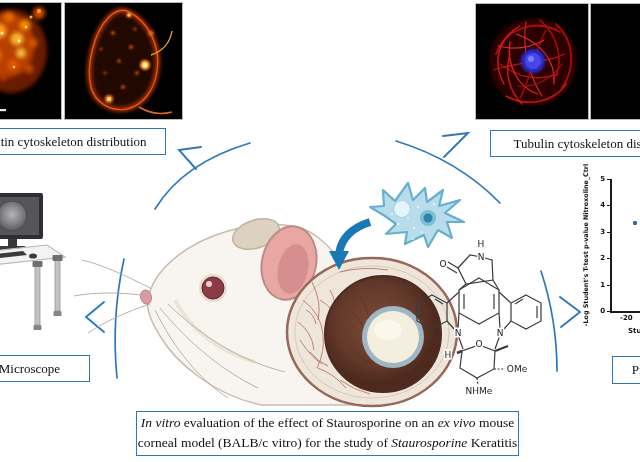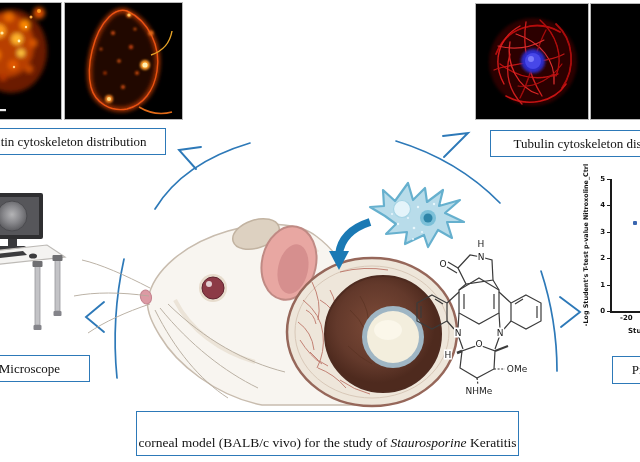--- a/index.html
+++ b/index.html
@@ -338,15 +338,15 @@
 <span class="ytick-label" style="top:228px">3</span>
 <span class="ytick-label" style="top:254px">2</span>
 <span class="ytick-label" style="top:281px">1</span>
 <span class="ytick-label" style="top:307px">0</span>
 <span class="chart-el" id="chart-ylabel">-Log Student's T-test p-value Nitroxoline_Ctrl</span>
 <span class="chart-el" id="chart-xtick">-20</span>
 <span class="chart-el" id="chart-xlabel">Student's T-test Difference</span>
 <div id="chart-point"></div>
 
 <div id="caption-box">
-  <br>
-  <span><span>corneal model (BALB/c vivo) for the study of </span><span class="it">Staurosporine</span><span> Keratitis</span></span>
+  <span><span class="it">In vitro</span><span> evaluation of the effect of Staurosporine on an </span><span class="it">ex vivo</span><span>  mouse</span></span><br>
+  <span><span>corneal model (BALB/c vitro) for the study of </span><span class="it">Staurosporine</span><span> Keratitis</span></span>
 </div>
 
 </body></html>

